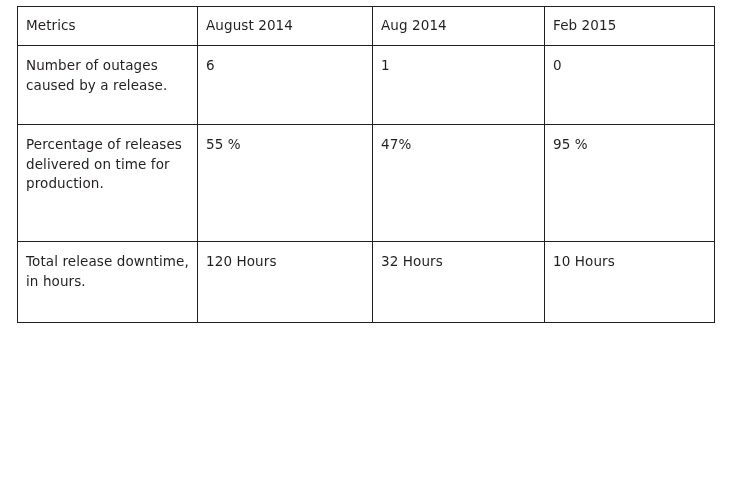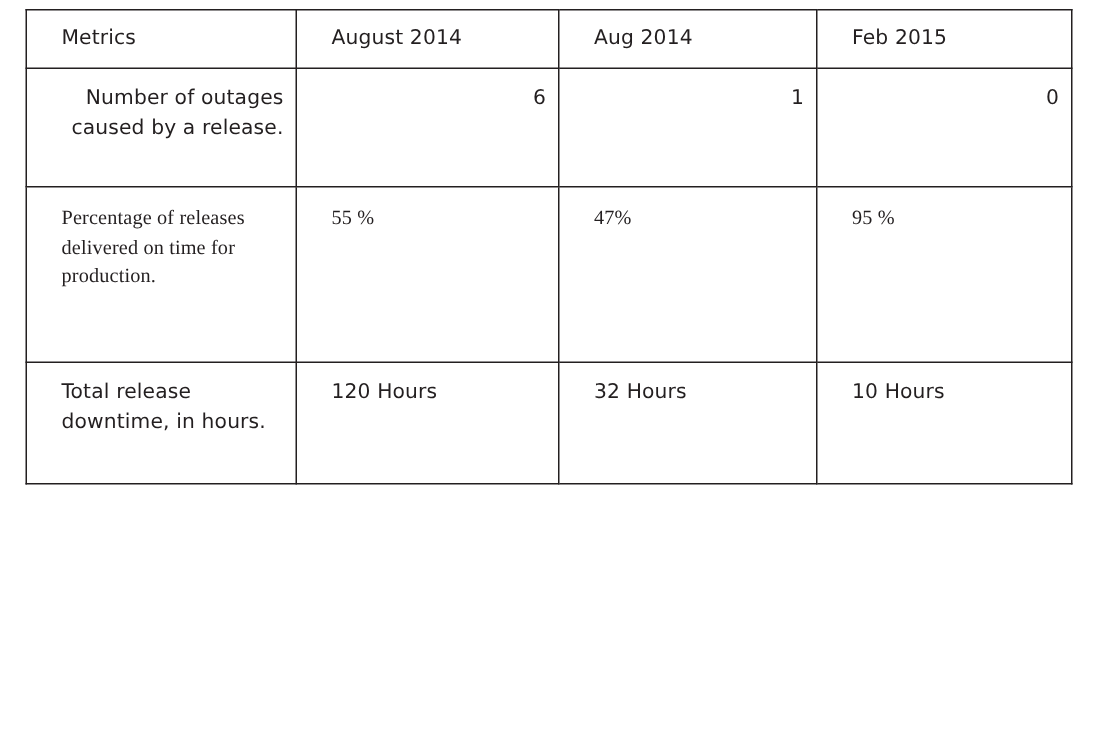--- a/index.html
+++ b/index.html
@@ -40,26 +40,26 @@
     text-align: left;
     letter-spacing: 0.1px;
   }
   col.c0 { width: 180px; }
   col.c1 { width: 175px; }
   col.c2 { width: 172px; }
   col.c3 { width: 170px; }
 
   tr.header-row td { height: 20px; padding-top: 9px; padding-bottom: 9px; }
   tr.row-0 td { height: 76px; }
-  tr.row-1 td { height: 60px; text-align: right; }
+  tr.row-1 td { height: 60px; }
   tr.row-2 td { height: 98px; }
-  tr.row-3 td { height: 98px; font-family: Liberation Serif, serif; }
+  tr.row-3 td { height: 98px; }
   tr.row-4 td { height: 62px; }
 
-  .cell-text { display: block; margin-left: 15px; }
+  .cell-text { display: block; }
 </style>
 </head>
 <body>
 
 <div class="sheet">
   <table class="metrics-table">
     <colgroup>
       <col class="c0">
       <col class="c1">
       <col class="c2">

